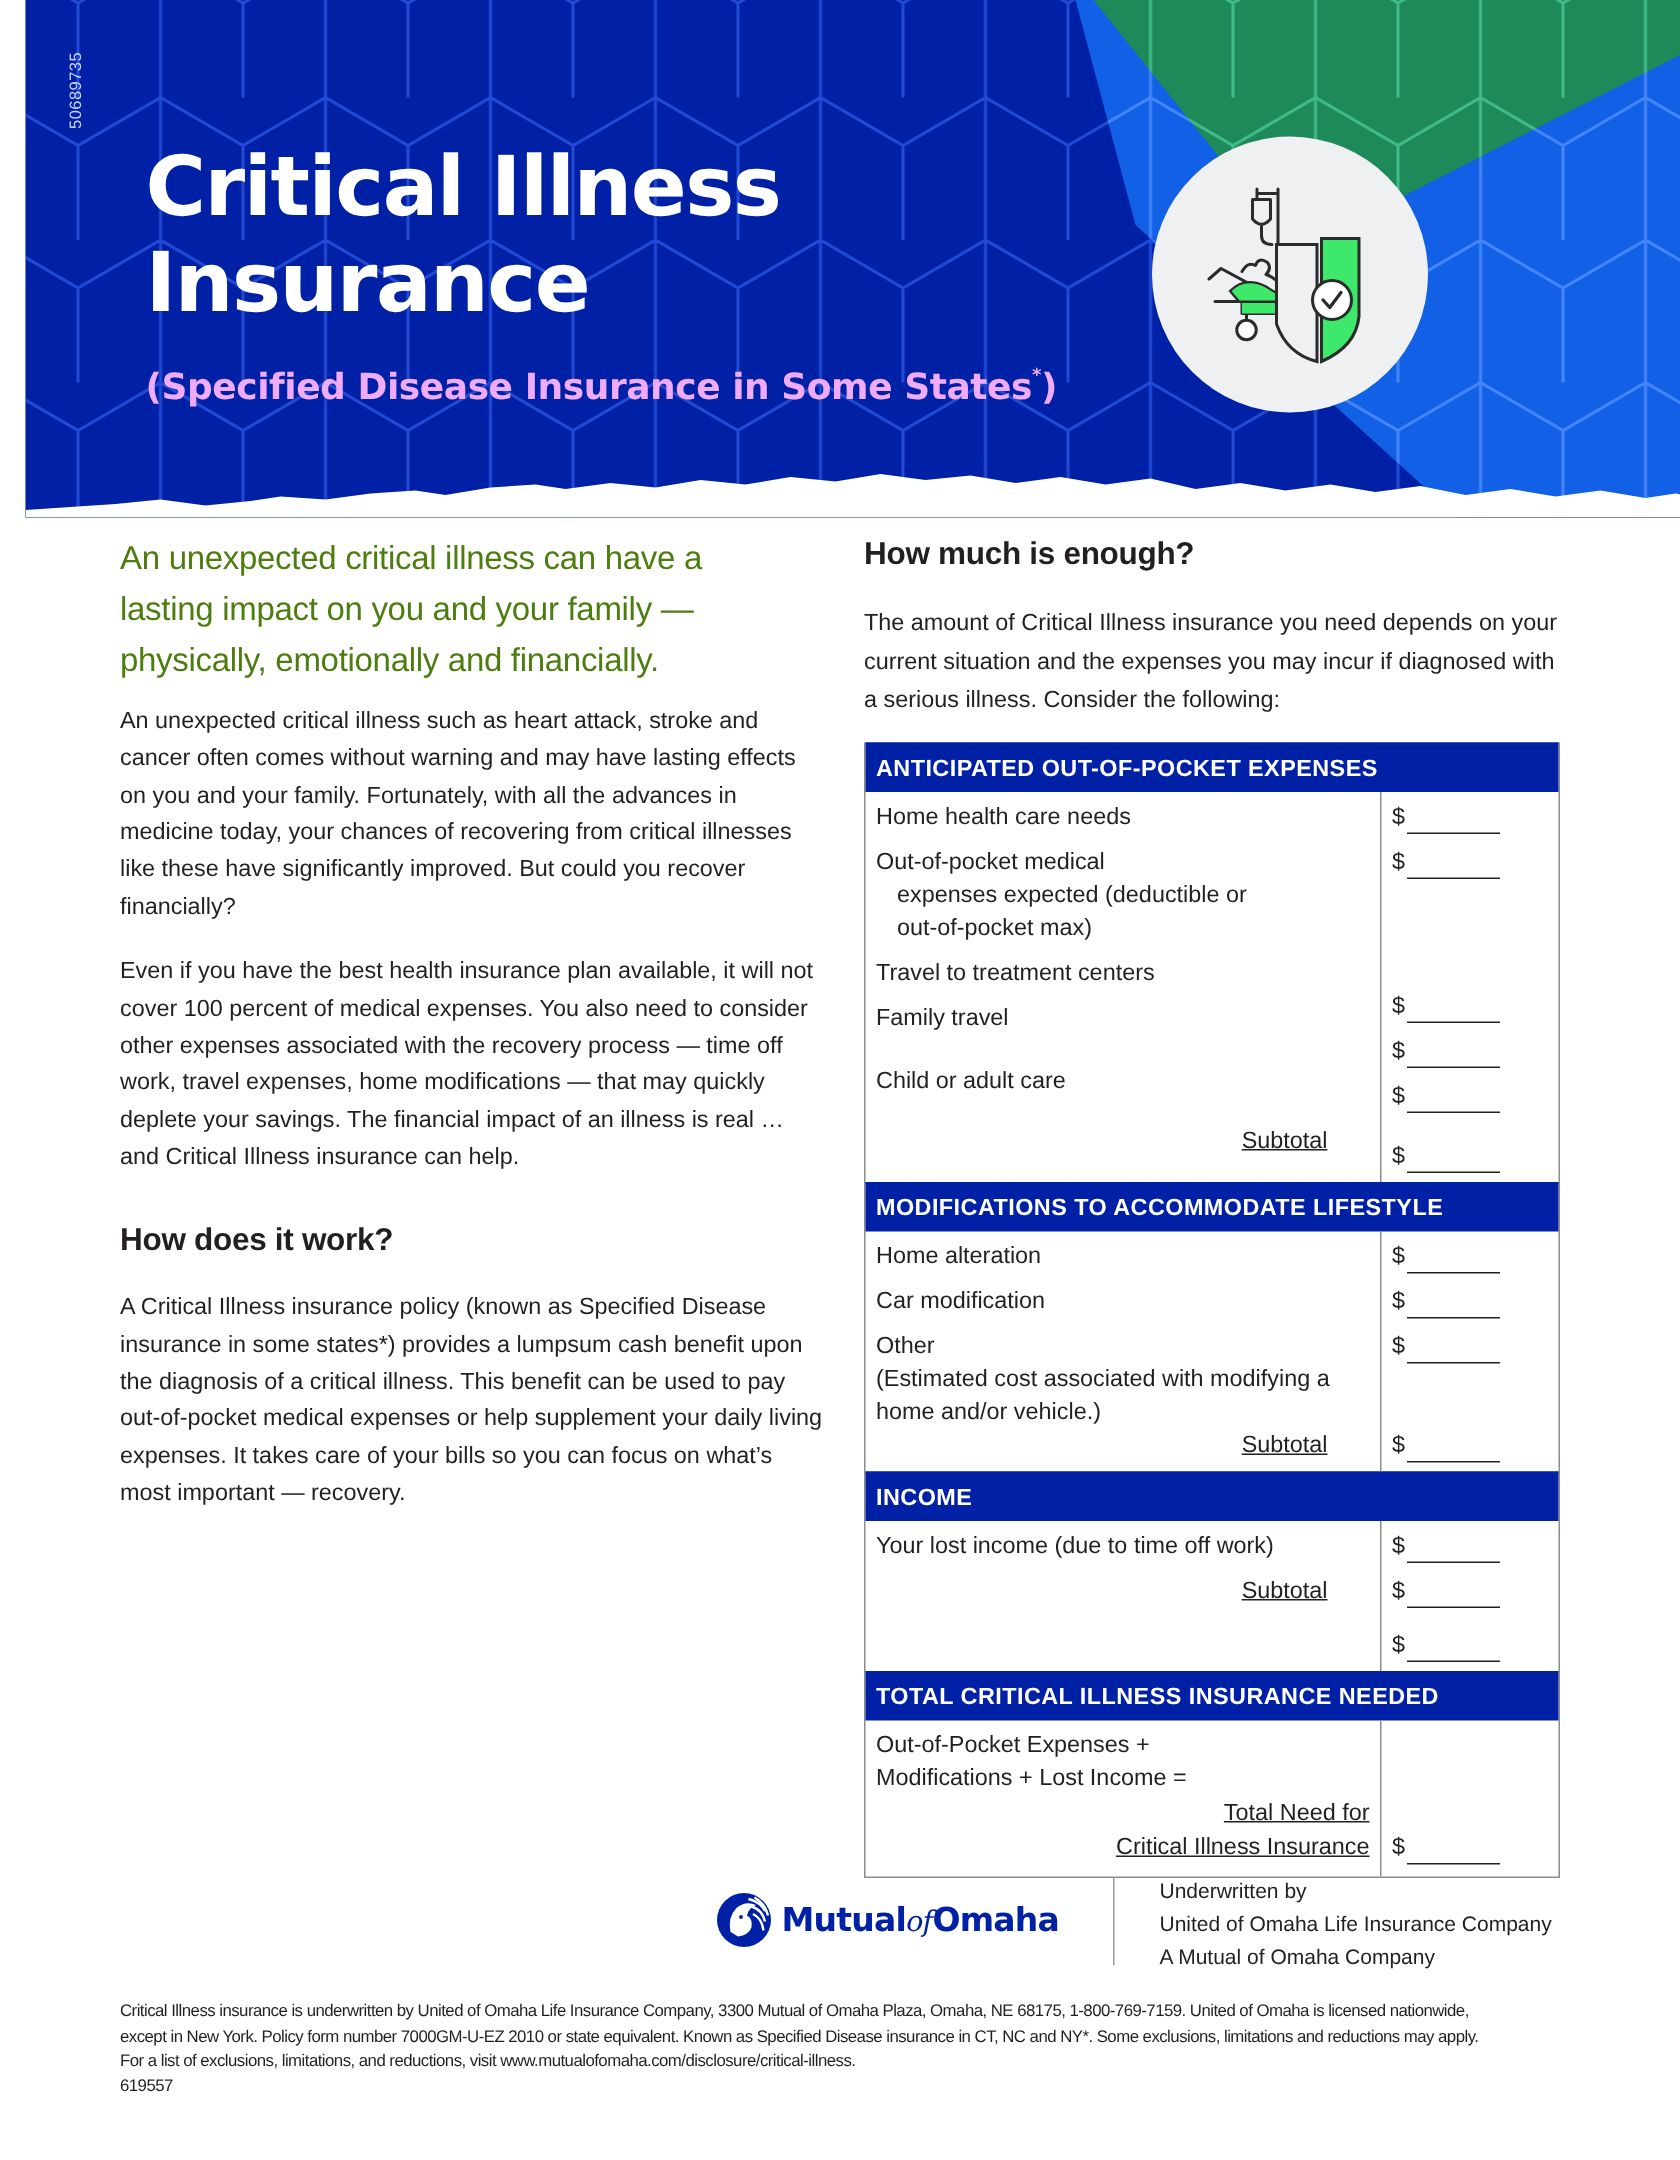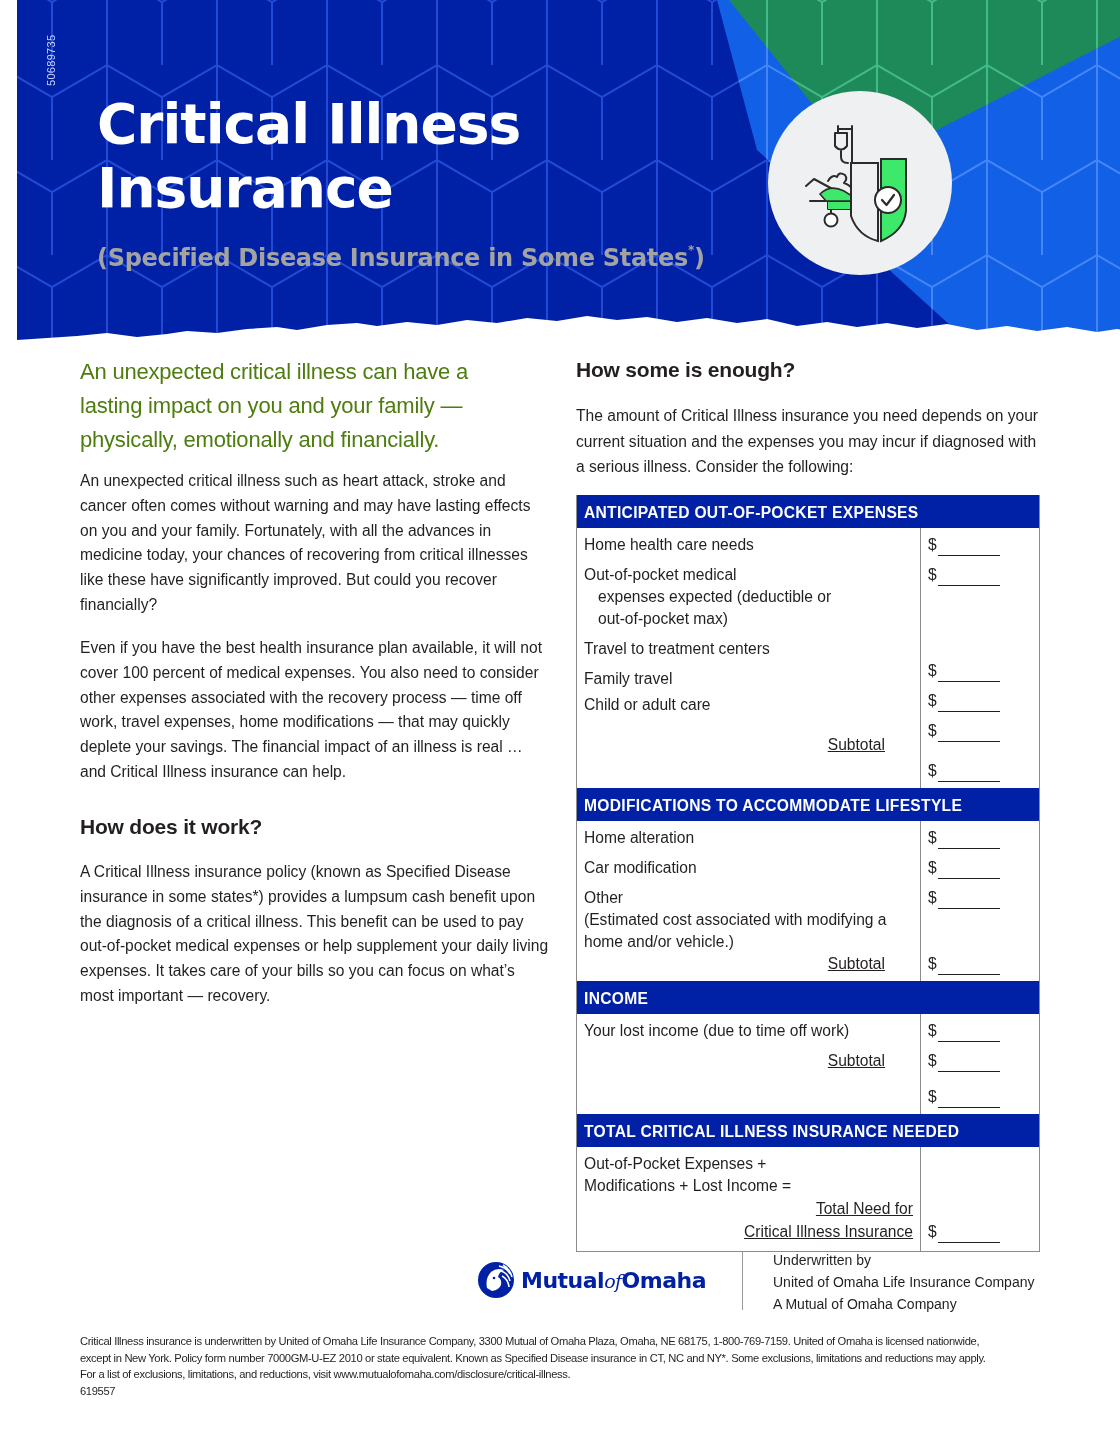--- a/index.html
+++ b/index.html
@@ -6,21 +6,21 @@
   html, body { width: 1120px; height: 1440px; background: #ffffff; overflow: hidden; }
   body { font-family: "Liberation Sans", "DejaVu Sans", sans-serif; color: #231f20; position: relative; }
 
   
   .header { position: absolute; left: 17px; top: 0; width: 1112px; height: 345px; overflow: hidden; background: #0021a5; }
   .header svg.bg { position: absolute; left: 0; top: 0; }
   .doc-code { position: absolute; left: 28px; top: 86px; transform-origin: left top; transform: rotate(-90deg);
               font-size: 11px; color: #c9d3ff; letter-spacing: 0.3px; white-space: nowrap; }
   .title { position: absolute; left: 80px; top: 92px; color: #ffffff; font-family: "DejaVu Sans", sans-serif;
            font-weight: bold; font-size: 55px; line-height: 64px; letter-spacing: -1px; }
-  .subtitle { position: absolute; left: 80px; top: 243px; color: #a3a3a3; font-family: "DejaVu Sans", sans-serif;
+  .subtitle { position: absolute; left: 80px; top: 243px; color: #f0abfc; font-family: "DejaVu Sans", sans-serif;
               font-weight: bold; font-size: 24px; letter-spacing: -0.3px; white-space: nowrap; }
   .subtitle sup { font-size: 12px; vertical-align: 12px; }
   .badge-circle { position: absolute; left: 751px; top: 91px; width: 184px; height: 184px; border-radius: 50%;
                   background: #eff0f1; }
   .badge-circle svg { position: absolute; left: 0; top: 0; }
 
   
   .lead { position: absolute; left: 80px; top: 355px; width: 440px; color: #4d7c0f; font-size: 22px;
           line-height: 34px; letter-spacing: -0.2px; }
   .para { position: absolute; left: 80px; width: 470px; font-size: 15.6px; line-height: 24.8px; color: #231f20; }
@@ -120,34 +120,34 @@
     </svg>
   </div>
 </div>
 
 <p class="lead">An unexpected critical illness can have a lasting impact on you and your family — physically, emotionally and financially.</p>
 <p class="para p1">An unexpected critical illness such as heart attack, stroke and cancer often comes without warning and may have lasting effects on you and your family. Fortunately, with all the advances in medicine today, your chances of recovering from critical illnesses like these have significantly improved. But could you recover financially?</p>
 <p class="para p2">Even if you have the best health insurance plan available, it will not cover 100 percent of medical expenses. You also need to consider other expenses associated with the recovery process — time off work, travel expenses, home modifications — that may quickly deplete your savings. The financial impact of an illness is real … and Critical Illness insurance can help.</p>
 <h2 class="h2 h2-work">How does it work?</h2>
 <p class="para p3">A Critical Illness insurance policy (known as Specified Disease insurance in some states*) provides a lumpsum cash benefit upon the diagnosis of a critical illness. This benefit can be used to pay out-of-pocket medical expenses or help supplement your daily living expenses. It takes care of your bills so you can focus on what’s most important — recovery.</p>
 
-<h2 class="h2 h2-much">How some is enough?</h2>
+<h2 class="h2 h2-much">How much is enough?</h2>
 <p class="intro">The amount of Critical Illness insurance you need depends on your current situation and the expenses you may incur if diagnosed with a serious illness. Consider the following:</p>
 
 <div class="worksheet">
 
   <div class="ws-head">ANTICIPATED OUT-OF-POCKET EXPENSES</div>
   <div class="ws-body">
     <div class="ws-labels">
       <div class="row" style="margin-bottom:8px">Home health care needs</div>
       <div class="row">Out-of-pocket medical</div>
       <div class="row indent">expenses expected (deductible or</div>
       <div class="row indent" style="margin-bottom:8px">out-of-pocket max)</div>
       <div class="row" style="margin-bottom:8px">Travel to treatment centers</div>
-      <div class="row" style="margin-bottom:4px">Family travel</div>
+      <div class="row" style="margin-bottom:20px">Family travel</div>
       <div class="row" style="margin-bottom:18px">Child or adult care</div>
       <div class="row right-label" style="padding-right:28px">Subtotal</div>
     </div>
     <div class="ws-vals">
       <div class="cell-dollar" style="margin-bottom:8px">
           <span>$</span>
           <span class="line"></span>
         </div>
       <div class="cell-dollar" style="margin-bottom:74px">
           <span>$</span>

